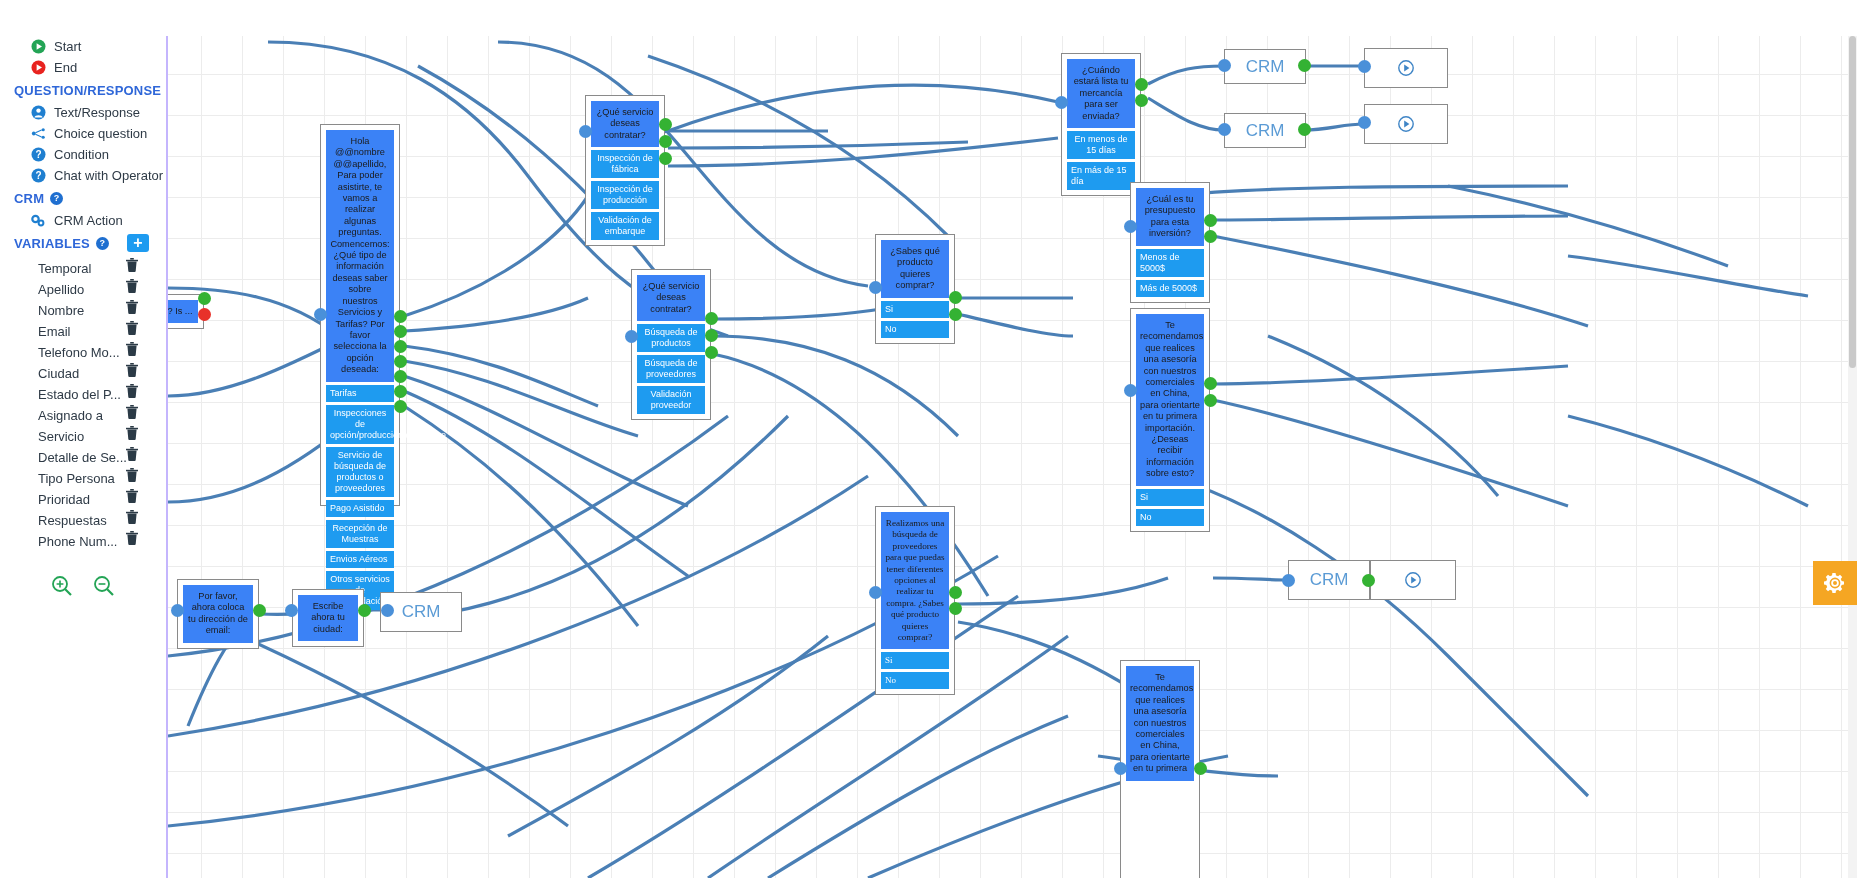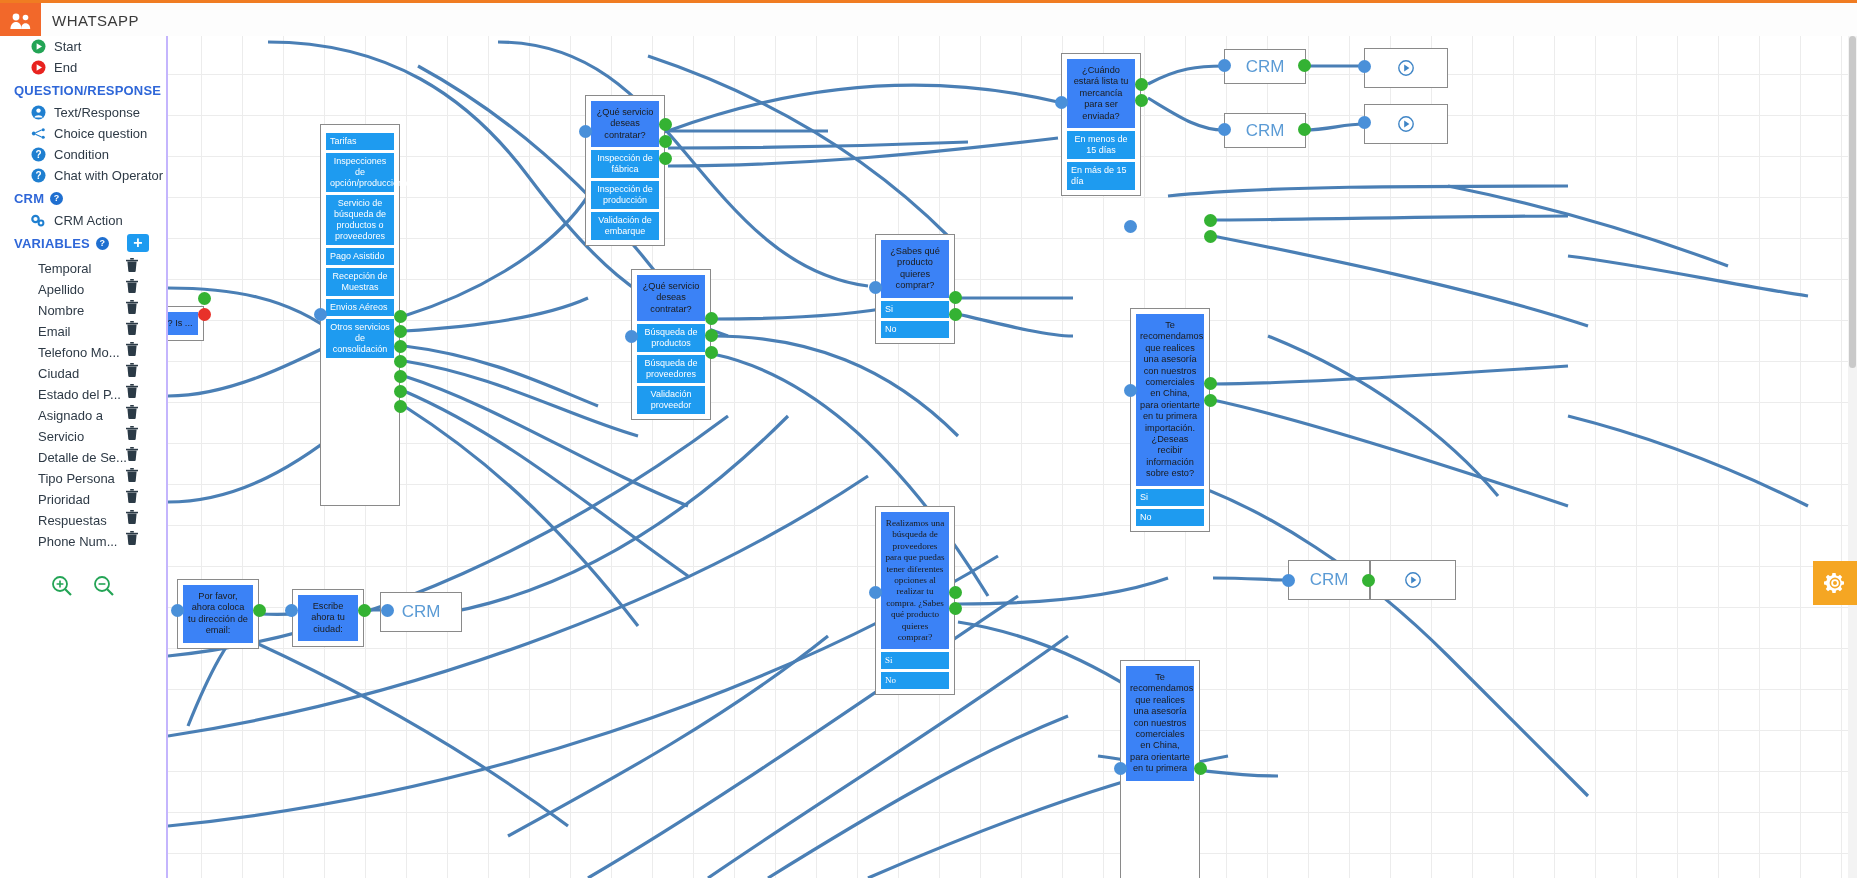--- a/index.html
+++ b/index.html
@@ -116,31 +116,20 @@
     position: absolute; right: 0; top: 36px; width: 9px; height: 842px;
     background: #f3f3f3; z-index: 30;
   }
   .vscroll .thumb { position: absolute; top: 0; left: 1px; width: 7px; height: 332px; background: #c9c9c9; border-radius: 4px; }
 </style>
 </head>
 <body>
 
 <div id="app">
 
-  <div class="topbar">
-    <div class="brand-logo">
-      <svg width="24" height="20" viewBox="0 0 24 20">
-        <circle cx="7" cy="6" r="3.4" fill="#fff"></circle>
-        <circle cx="16.5" cy="6.5" r="2.8" fill="#fff"></circle>
-        <path d="M1.4 18 C1.4 12.6 5 11 7 11 C9 11 12.6 12.6 12.6 18 Z" fill="#fff"></path>
-        <path d="M12.2 18 C12.2 13.6 14.5 12.2 16.5 12.2 C18.5 12.2 21.2 13.6 21.2 18 Z" fill="#fff"></path>
-      </svg>
-    </div>
-    <div class="brand-title">WHATSAPP</div>
-  </div>
 
   <div class="sidebar">
 
     <div class="side-row" style="top:0;">
       <span class="ico">
         <svg width="15" height="15" viewBox="0 0 15 15">
             <circle cx="7.5" cy="7.5" r="7" fill="#23a455"></circle>
             <polygon points="5.6,4.2 11,7.5 5.6,10.8" fill="#fff"></polygon>
           </svg>
       </span>
@@ -429,27 +418,28 @@
         <path d="M1100 300 C 1200 340 1280 400 1330 460"></path>
         <path d="M1280 150 C 1380 170 1480 200 1560 230"></path>
         <path d="M1400 220 C 1480 230 1560 248 1640 260"></path>
         <path d="M1400 380 C 1480 400 1560 430 1640 470"></path>
         <path d="M480 20 C 600 60 700 120 780 200"></path>
         <path d="M250 30 C 360 90 450 180 520 280"></path>
         <path d="M600 842 C 700 780 800 720 900 680"></path>
       </g>
     </svg>
 
-    <div class="node" style="left:-12px; top:270px; width:48px;">
+    <div class="node" style="left:-12px; top:258px; width:48px;">
       <div class="node-text">? Is ...</div>
     </div>
     <div class="port out" style="left:30px; top:256px;"></div>
     <div class="port red" style="left:30px; top:272px;"></div>
 
     <div class="node" style="left:152px; top:88px; width:80px; height:382px;">
+      <div class="node-text">Hola @@nombre @@apellido, Para poder asistirte, te vamos a realizar algunas preguntas. Comencemos: ¿Qué tipo de información deseas saber sobre nuestros Servicios y Tarifas? Por favor selecciona la opción deseada:</div>
       <div class="opt left">Tarifas</div>
       <div class="opt center">Inspecciones de opción/producción/embarque</div>
       <div class="opt center">Servicio de búsqueda de productos o proveedores</div>
       <div class="opt left">Pago Asistido</div>
       <div class="opt center">Recepción de Muestras</div>
       <div class="opt left">Envios Aéreos</div>
       <div class="opt center">Otros servicios de consolidación</div>
     </div>
     <div class="port in" style="left:146px; top:272px;"></div>
     <div class="port out" style="left:226px; top:274px;"></div>
@@ -493,20 +483,25 @@
 
     <div class="node" style="left:893px; top:17px; width:80px;">
       <div class="node-text">¿Cuándo estará lista tu mercancía para ser enviada?</div>
       <div class="opt center">En menos de 15 días</div>
       <div class="opt left">En más de 15 día</div>
     </div>
     <div class="port in" style="left:887px; top:60px;"></div>
     <div class="port out" style="left:967px; top:42px;"></div>
     <div class="port out" style="left:967px; top:58px;"></div>
 
+    <div class="node" style="left:962px; top:146px; width:80px;">
+      <div class="node-text">¿Cuál es tu presupuesto para esta inversión?</div>
+      <div class="opt left">Menos de 5000$</div>
+      <div class="opt left">Más de 5000$</div>
+    </div>
     <div class="port in" style="left:956px; top:184px;"></div>
     <div class="port out" style="left:1036px; top:178px;"></div>
     <div class="port out" style="left:1036px; top:194px;"></div>
 
     <div class="node" style="left:962px; top:272px; width:80px;">
       <div class="node-text">Te recomendamos que realices una asesoría con nuestros comerciales en China, para orientarte en tu primera importación. ¿Deseas recibir información sobre esto?</div>
       <div class="opt left">Si</div>
       <div class="opt left">No</div>
     </div>
     <div class="port in" style="left:956px; top:348px;"></div>

